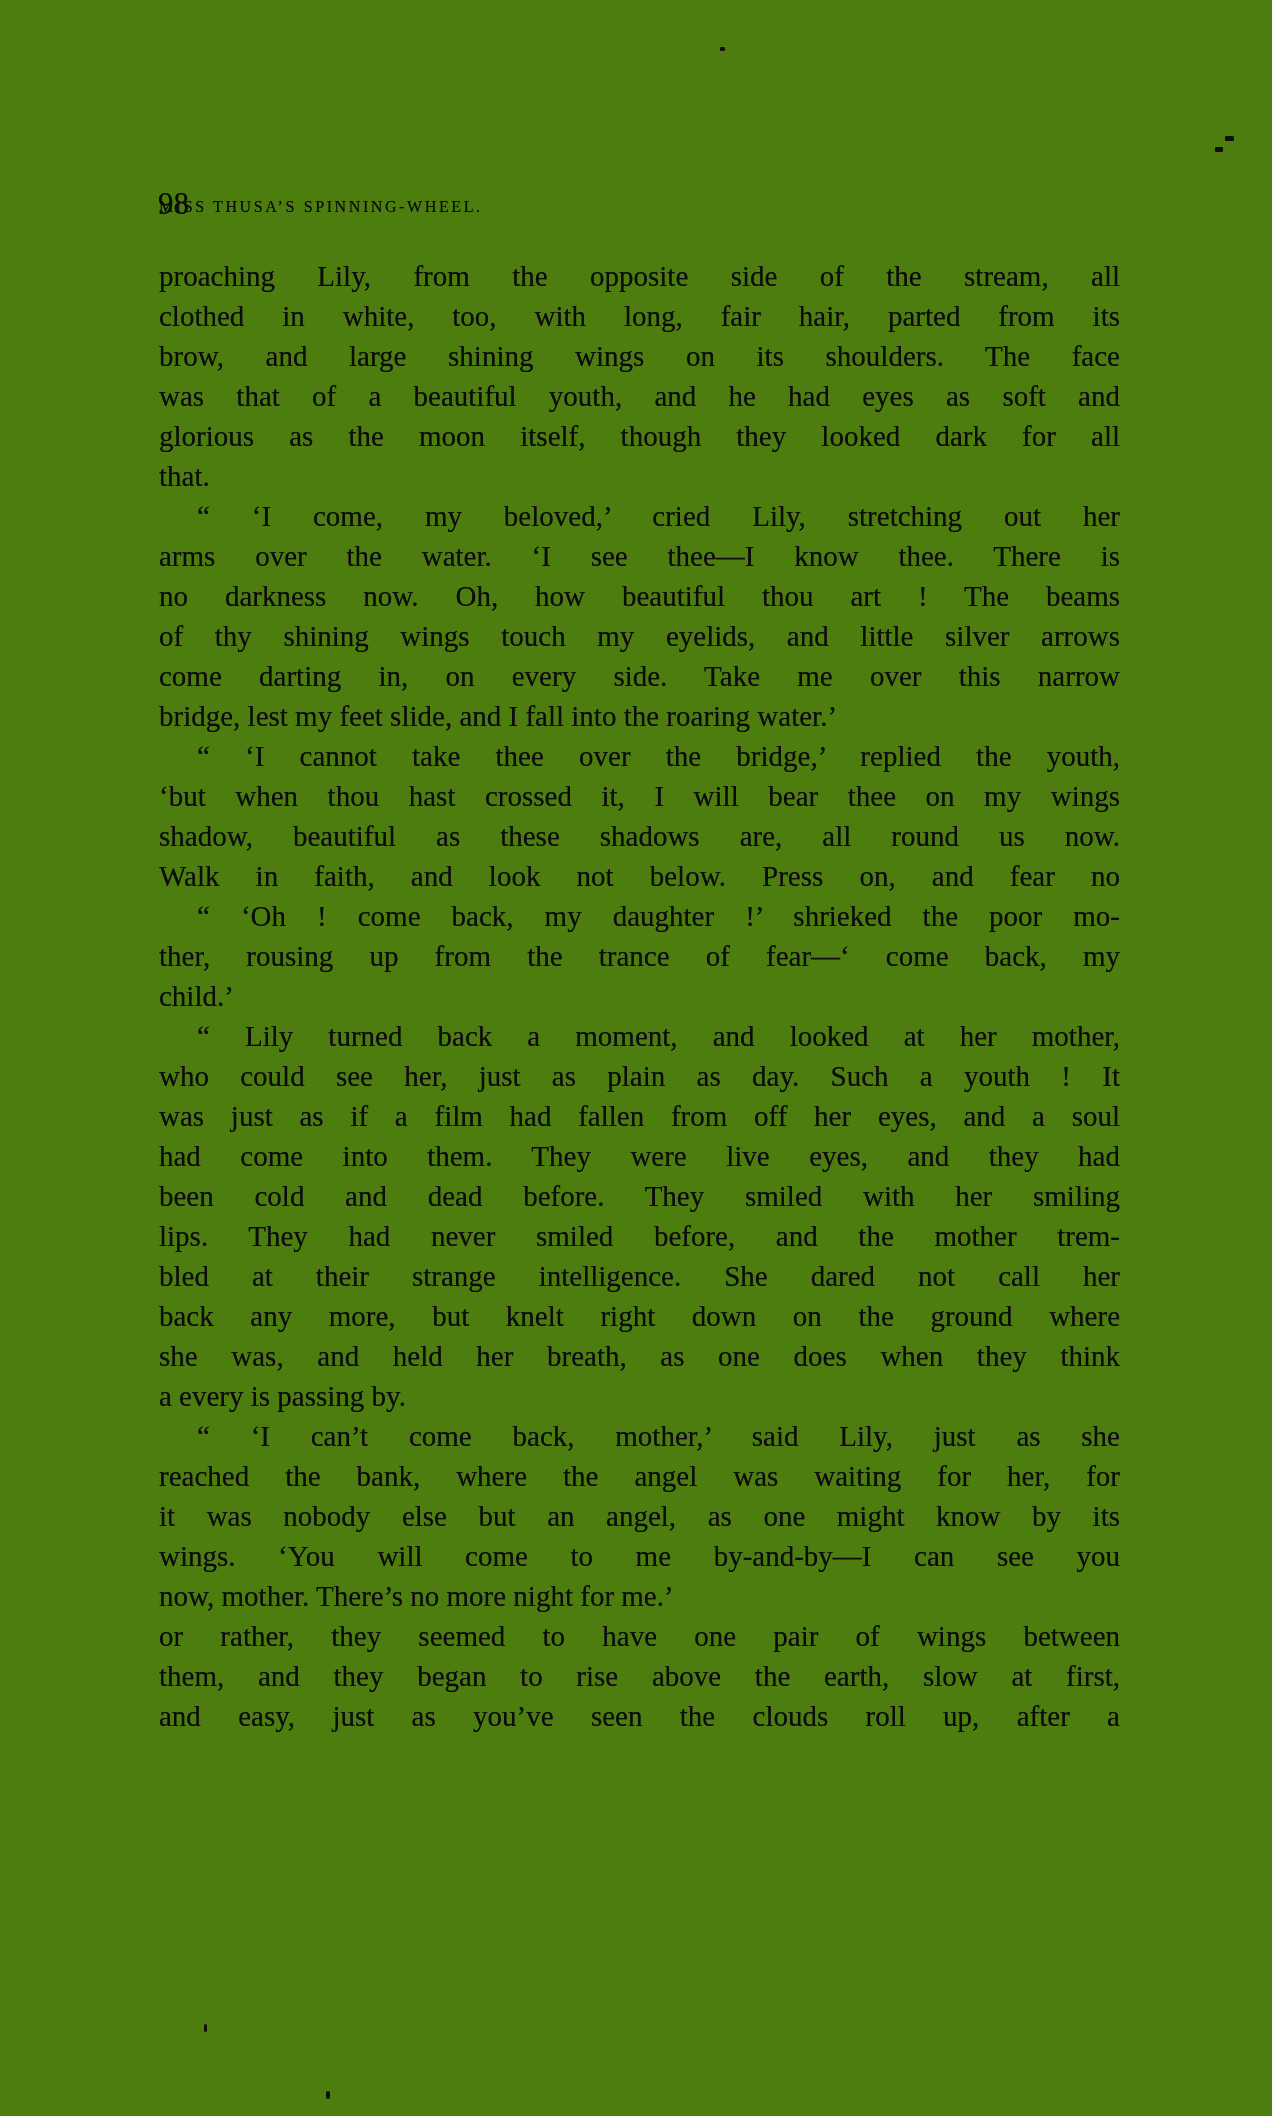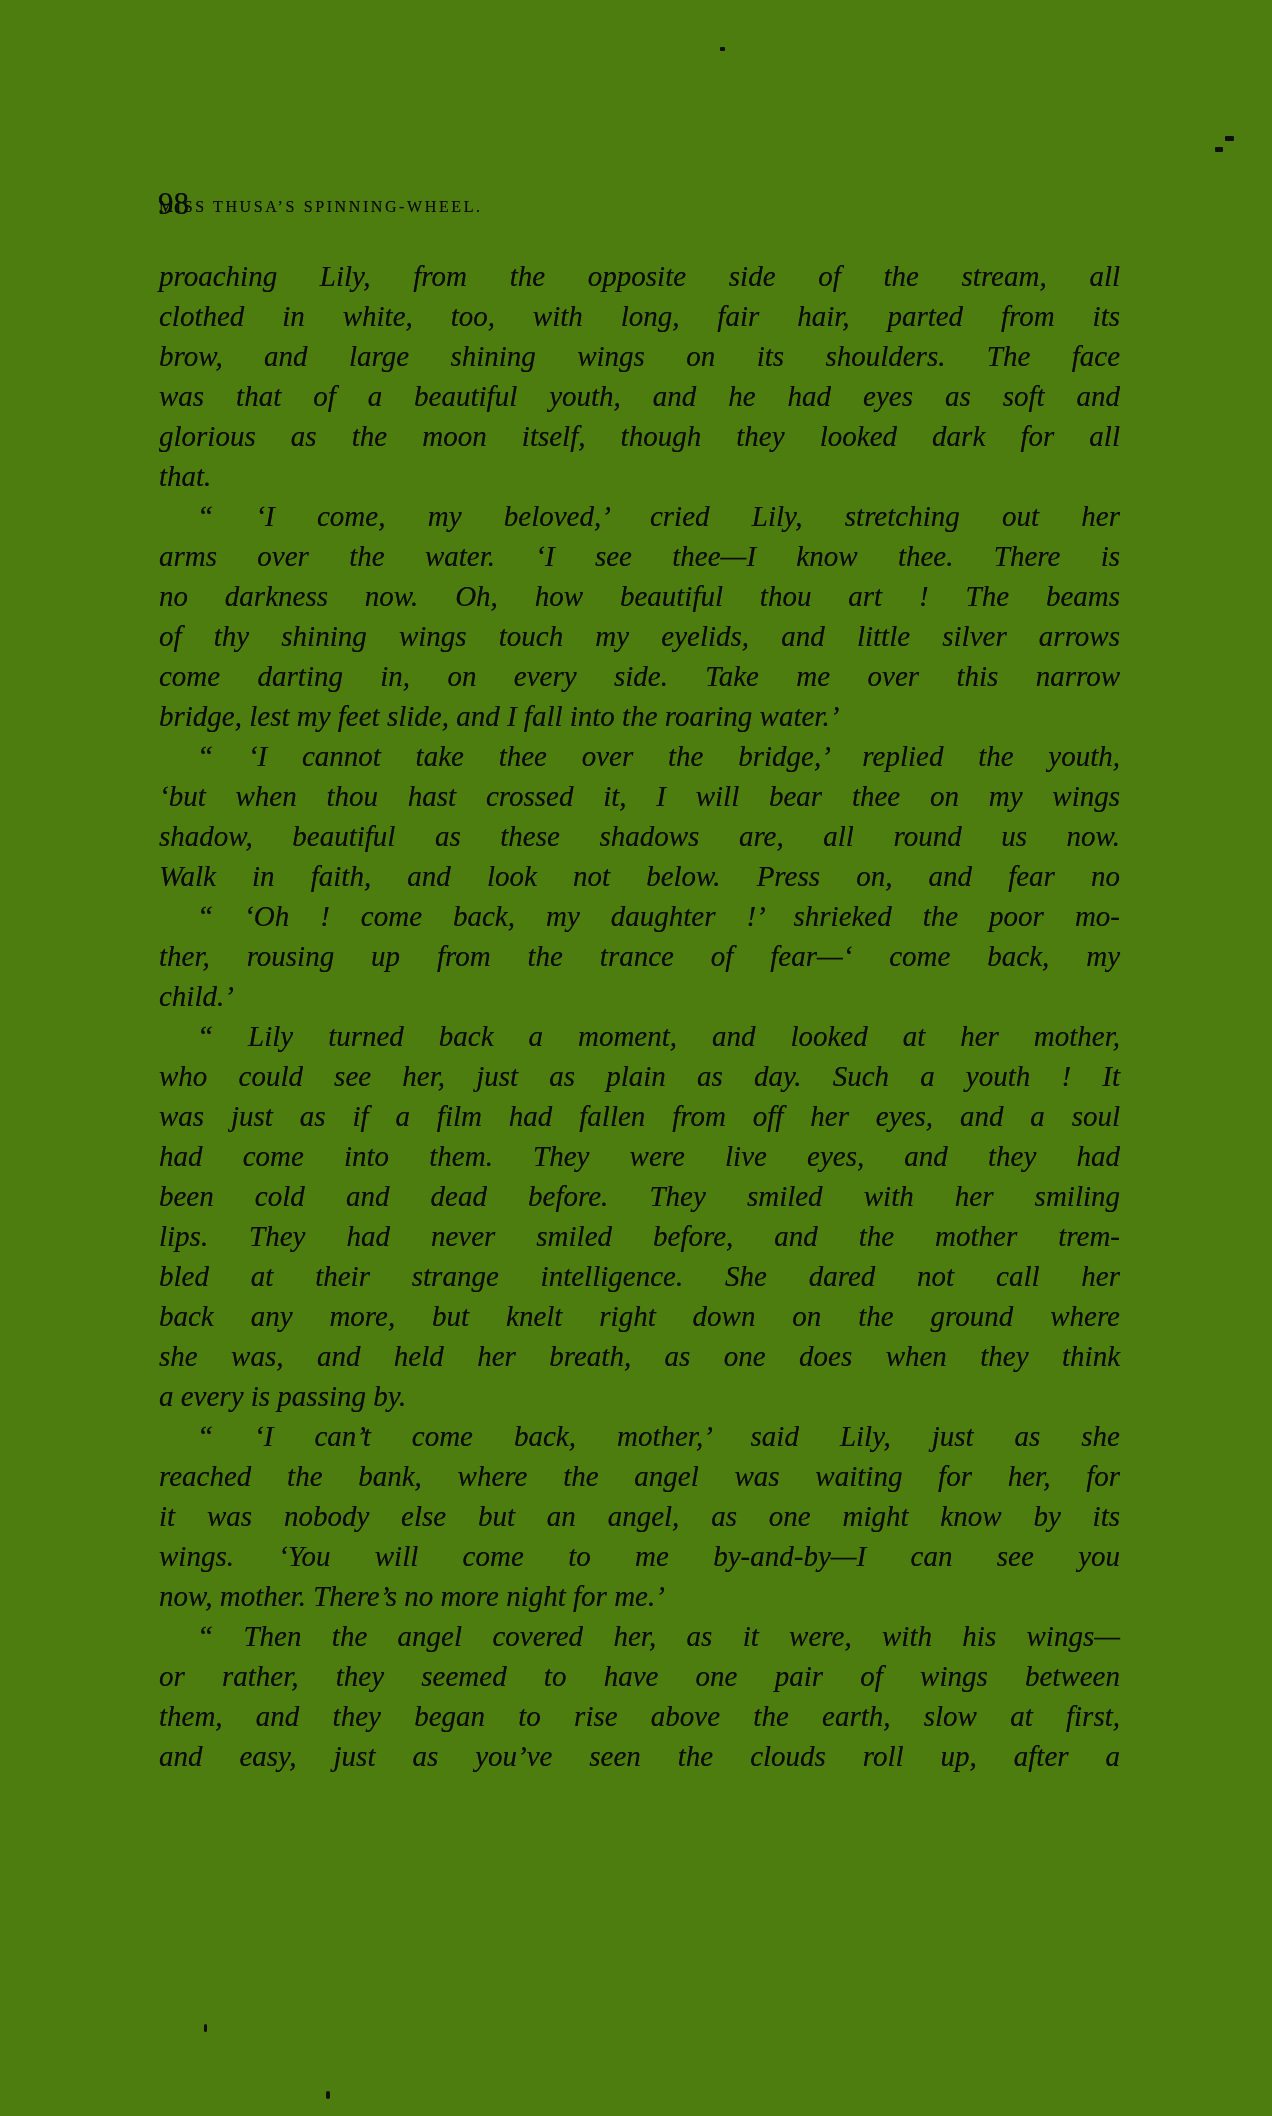--- a/index.html
+++ b/index.html
@@ -27,21 +27,20 @@
     white-space: nowrap;
   }
   .body-text {
     position: absolute; left: 159px; top: 256px; width: 961px;
     font-size: 29px; line-height: 40px;
   }
   .line {
     height: 40px;
     text-align: justify;
     text-align-last: justify;
-    font-style: italic;
   }
   .line.indent { text-indent: 38px; }
   .line.last { text-align-last: left; }
   .speck { position: absolute; background: #101010; border-radius: 1px; }
   .speck.s-top    { left: 720px;  top: 47px;   width: 5px; height: 4px; }
   .speck.s-right1 { left: 1225px; top: 136px;  width: 9px; height: 5px; }
   .speck.s-right2 { left: 1215px; top: 147px;  width: 8px; height: 5px; }
   .speck.s-bot1   { left: 204px;  top: 2024px; width: 3px; height: 8px; border-radius: 2px; }
   .speck.s-bot2   { left: 326px;  top: 2091px; width: 4px; height: 8px; border-radius: 2px; }
 </style>
@@ -82,21 +81,20 @@
       <div class="line">lips.  They had never smiled before, and the mother trem-</div>
       <div class="line">bled at their strange intelligence.  She dared not call her</div>
       <div class="line">back any more, but knelt right down on the ground where</div>
       <div class="line">she was, and held her breath, as one does when they think</div>
       <div class="line last">a every is passing by.</div>
       <div class="line indent">“ ‘I can’t come back, mother,’ said Lily, just as she</div>
       <div class="line">reached the bank, where the angel was waiting for her, for</div>
       <div class="line">it was nobody else but an angel, as one might know by its</div>
       <div class="line">wings.  ‘You will come to me by-and-by—I can see you</div>
       <div class="line last">now, mother.  There’s no more night for me.’</div>
-      <div class="line indent">“ Then the angel covered her, as it were, with his wings—</div>
       <div class="line">or rather, they seemed to have one pair of wings between</div>
       <div class="line">them, and they began to rise above the earth, slow at first,</div>
       <div class="line">and easy, just as you’ve seen the clouds roll up, after a</div>
     </div>
 
   <div class="speck s-top"></div>
   <div class="speck s-right1"></div>
   <div class="speck s-right2"></div>
   <div class="speck s-bot1"></div>
   <div class="speck s-bot2"></div>

